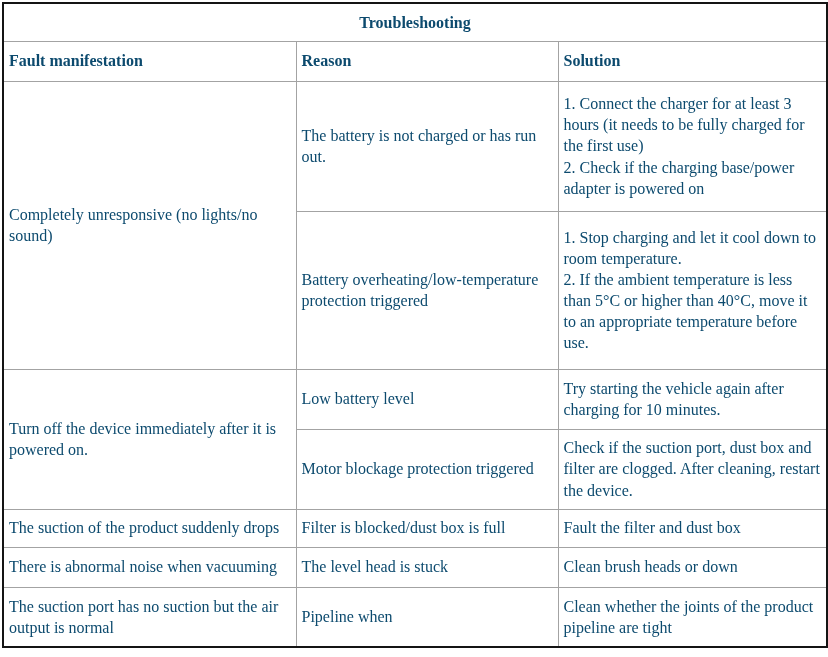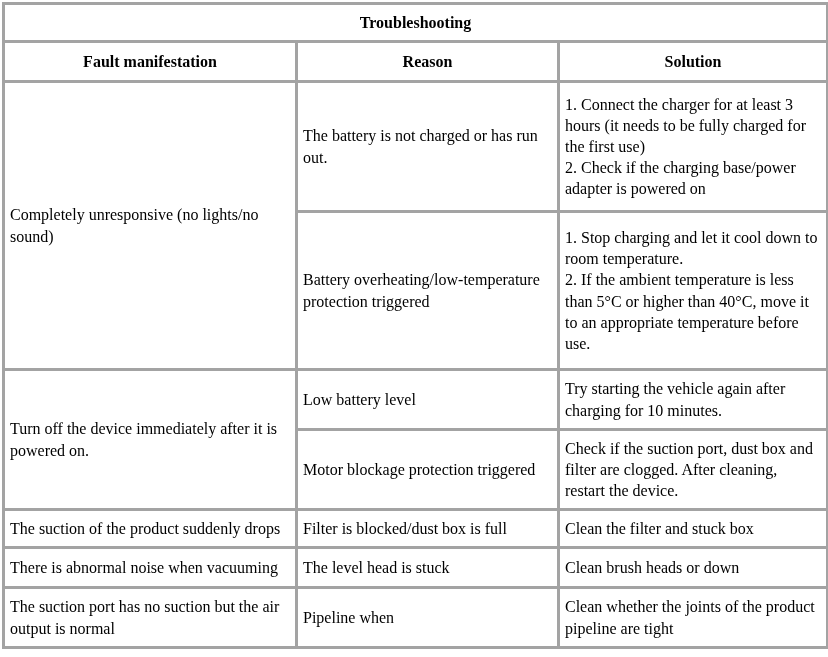--- a/index.html
+++ b/index.html
@@ -18,36 +18,36 @@
     background: #ffffff;
   }
   table.ts-table {
     width: 824px;
     margin: 2px;
     border-collapse: collapse;
     table-layout: fixed;
     border: 2px solid #141414;
   }
   table.ts-table td {
-    border: 3px solid #a3a3a3;
+    border: 1px solid #a3a3a3;
     padding: 2px 5px;
     font-size: 16px;
     line-height: 1.32;
     vertical-align: middle;
-    color: #000000;
+    color: #0c4a6e;
     overflow: hidden;
   }
   td.title-cell {
     text-align: center;
     font-weight: bold;
     font-size: 16.5px;
   }
   td.header-cell {
     font-weight: bold;
-    text-align: center;
+    text-align: left;
   }
   td.fault-center {
     text-align: left;
   }
   td.multiline {
     white-space: pre-line;
   }
 </style>
 </head>
 <body>
@@ -89,21 +89,21 @@
       <td>Try starting the vehicle again after charging for 10 minutes.</td>
     </tr>
     <tr style="height:80px">
       <td>Motor blockage protection triggered</td>
       <td>Check if the suction port, dust box and filter are clogged. After cleaning, restart the device.</td>
     </tr>
 
     <tr style="height:38px">
       <td>The suction of the product suddenly drops</td>
       <td>Filter is blocked/dust box is full</td>
-      <td>Clean the filter and stuck box</td>
+      <td>Fault the filter and dust box</td>
     </tr>
     <tr style="height:40px">
       <td>There is abnormal noise when vacuuming</td>
       <td>The level head is stuck</td>
       <td>Clean brush heads or down</td>
     </tr>
     <tr style="height:60px">
       <td>The suction port has no suction but the air output is normal</td>
       <td>Pipeline when</td>
       <td>Clean whether the joints of the product pipeline are tight</td>

